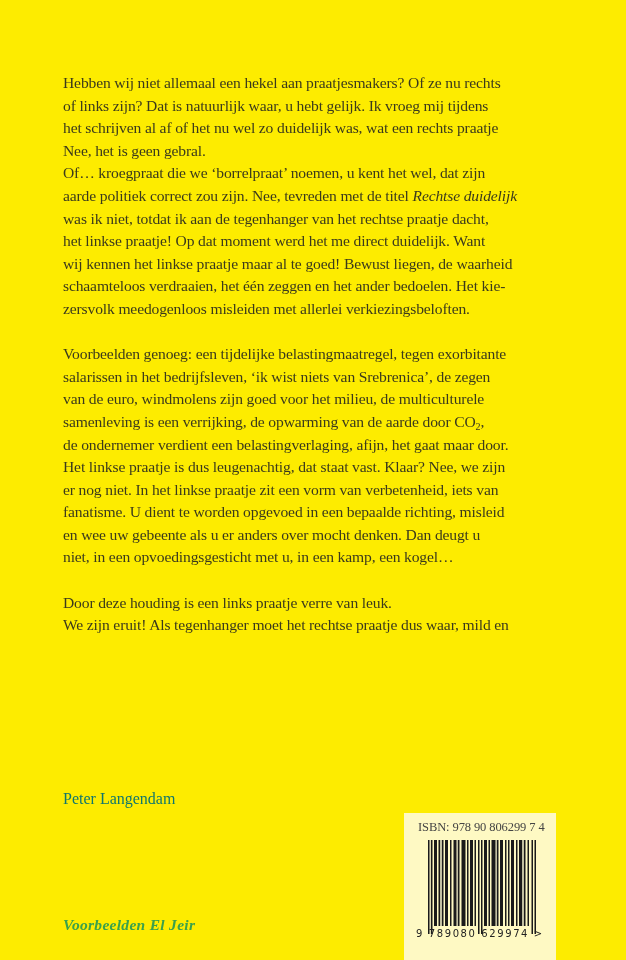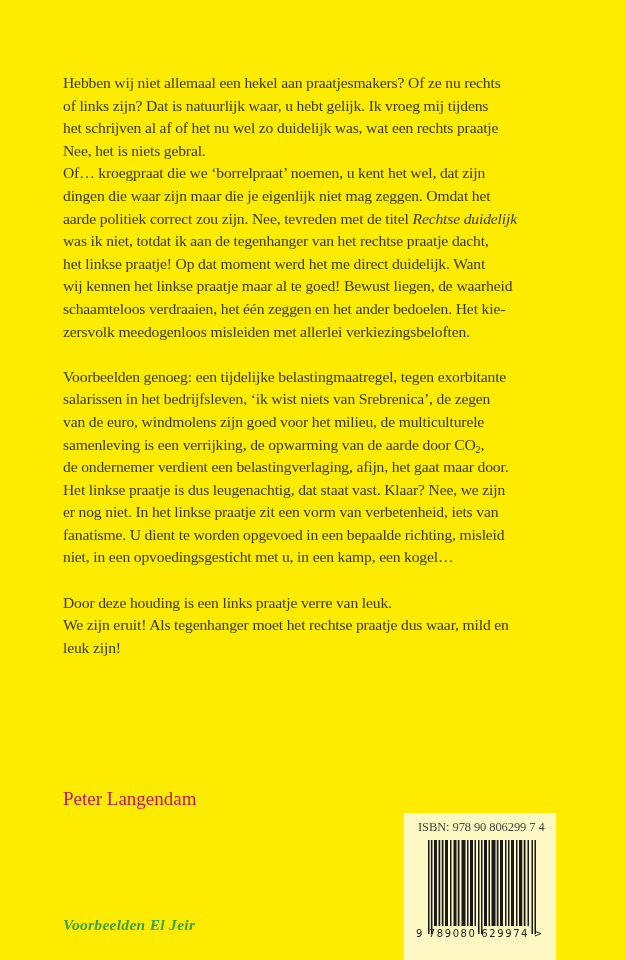--- a/index.html
+++ b/index.html
@@ -43,23 +43,23 @@
     em { font-style: italic; }
     sub {
       font-size: 10px;
       vertical-align: -3px;
       line-height: 0;
     }
     .signature {
       position: absolute;
       left: 63px;
       top: 782px;
-      font-size: 19px;
+      font-size: 16px;
       line-height: 22px;
-      color: #be185d;
+      color: #0f766e;
     }
     .publisher {
       position: absolute;
       left: 63px;
       top: 910px;
       font-size: 15.5px;
       font-style: italic;
       font-weight: bold;
       letter-spacing: 0.3px;
       color: #3aa14b;
@@ -104,51 +104,50 @@
 <body>
 
 <div class="page">
 
   <div class="body-text">
 
     <div>
       <span class="line">Hebben wij niet allemaal een hekel aan praatjesmakers? Of ze nu rechts</span>
       <span class="line">of links zijn? Dat is natuurlijk waar, u hebt gelijk. Ik vroeg mij tijdens</span>
       <span class="line">het schrijven al af of het nu wel zo duidelijk was, wat een rechts praatje</span>
-      <span class="line">Nee, het is niets gebral.</span>
+      <span class="line">Nee, het is geen gebral.</span>
       <span class="line">Of…  kroegpraat die we ‘borrelpraat’ noemen, u kent het wel, dat zijn</span>
-      <span class="line">dingen die waar zijn maar die je eigenlijk niet mag zeggen. Omdat het</span>
       <span class="line"><span>aarde politiek correct zou zijn. Nee, tevreden met de titel </span><em>Rechtse duidelijk</em></span>
       <span class="line">was ik niet, totdat ik aan de tegenhanger van het rechtse praatje dacht,</span>
       <span class="line">het linkse praatje! Op dat moment werd het me direct duidelijk. Want</span>
       <span class="line">wij kennen het linkse praatje maar al te goed! Bewust liegen, de waarheid</span>
       <span class="line">schaamteloos verdraaien, het één zeggen en het ander bedoelen. Het kie-</span>
       <span class="line">zersvolk meedogenloos misleiden met allerlei verkiezingsbeloften.</span>
     </div>
 
     <span class="gap"></span>
 
     <div>
       <span class="line">Voorbeelden genoeg: een tijdelijke belastingmaatregel, tegen exorbitante</span>
       <span class="line">salarissen in het bedrijfsleven, ‘ik wist niets van Srebrenica’, de zegen</span>
       <span class="line">van de euro, windmolens zijn goed voor het milieu, de multiculturele</span>
       <span class="line"><span>samenleving is een verrijking, de opwarming van de aarde door CO</span><sub>2</sub><span>,</span></span>
       <span class="line">de ondernemer verdient een belastingverlaging, afijn, het gaat maar door.</span>
       <span class="line">Het linkse praatje is dus leugenachtig, dat staat vast. Klaar? Nee, we zijn</span>
       <span class="line">er nog niet. In het linkse praatje zit een vorm van verbetenheid, iets van</span>
       <span class="line">fanatisme. U dient te worden opgevoed in een bepaalde richting, misleid</span>
+      <span class="line">en wee uw gebeente als u er anders over mocht denken. Dan deugt u</span>
       <span class="line">niet, in een opvoedingsgesticht met u, in een kamp, een kogel…</span>
     </div>
 
     <span class="gap"></span>
 
     <div>
       <span class="line">Door deze houding is een links praatje verre van leuk.</span>
       <span class="line">We zijn eruit! Als tegenhanger moet het rechtse praatje dus waar, mild en</span>
-      <span class="line">leuk zijn!</span>
     </div>
 
     <span class="gap"></span>
 
   </div>
 
   <div class="signature">Peter Langendam</div>
 
   <div class="publisher">Voorbeelden El Jeir</div>
 

